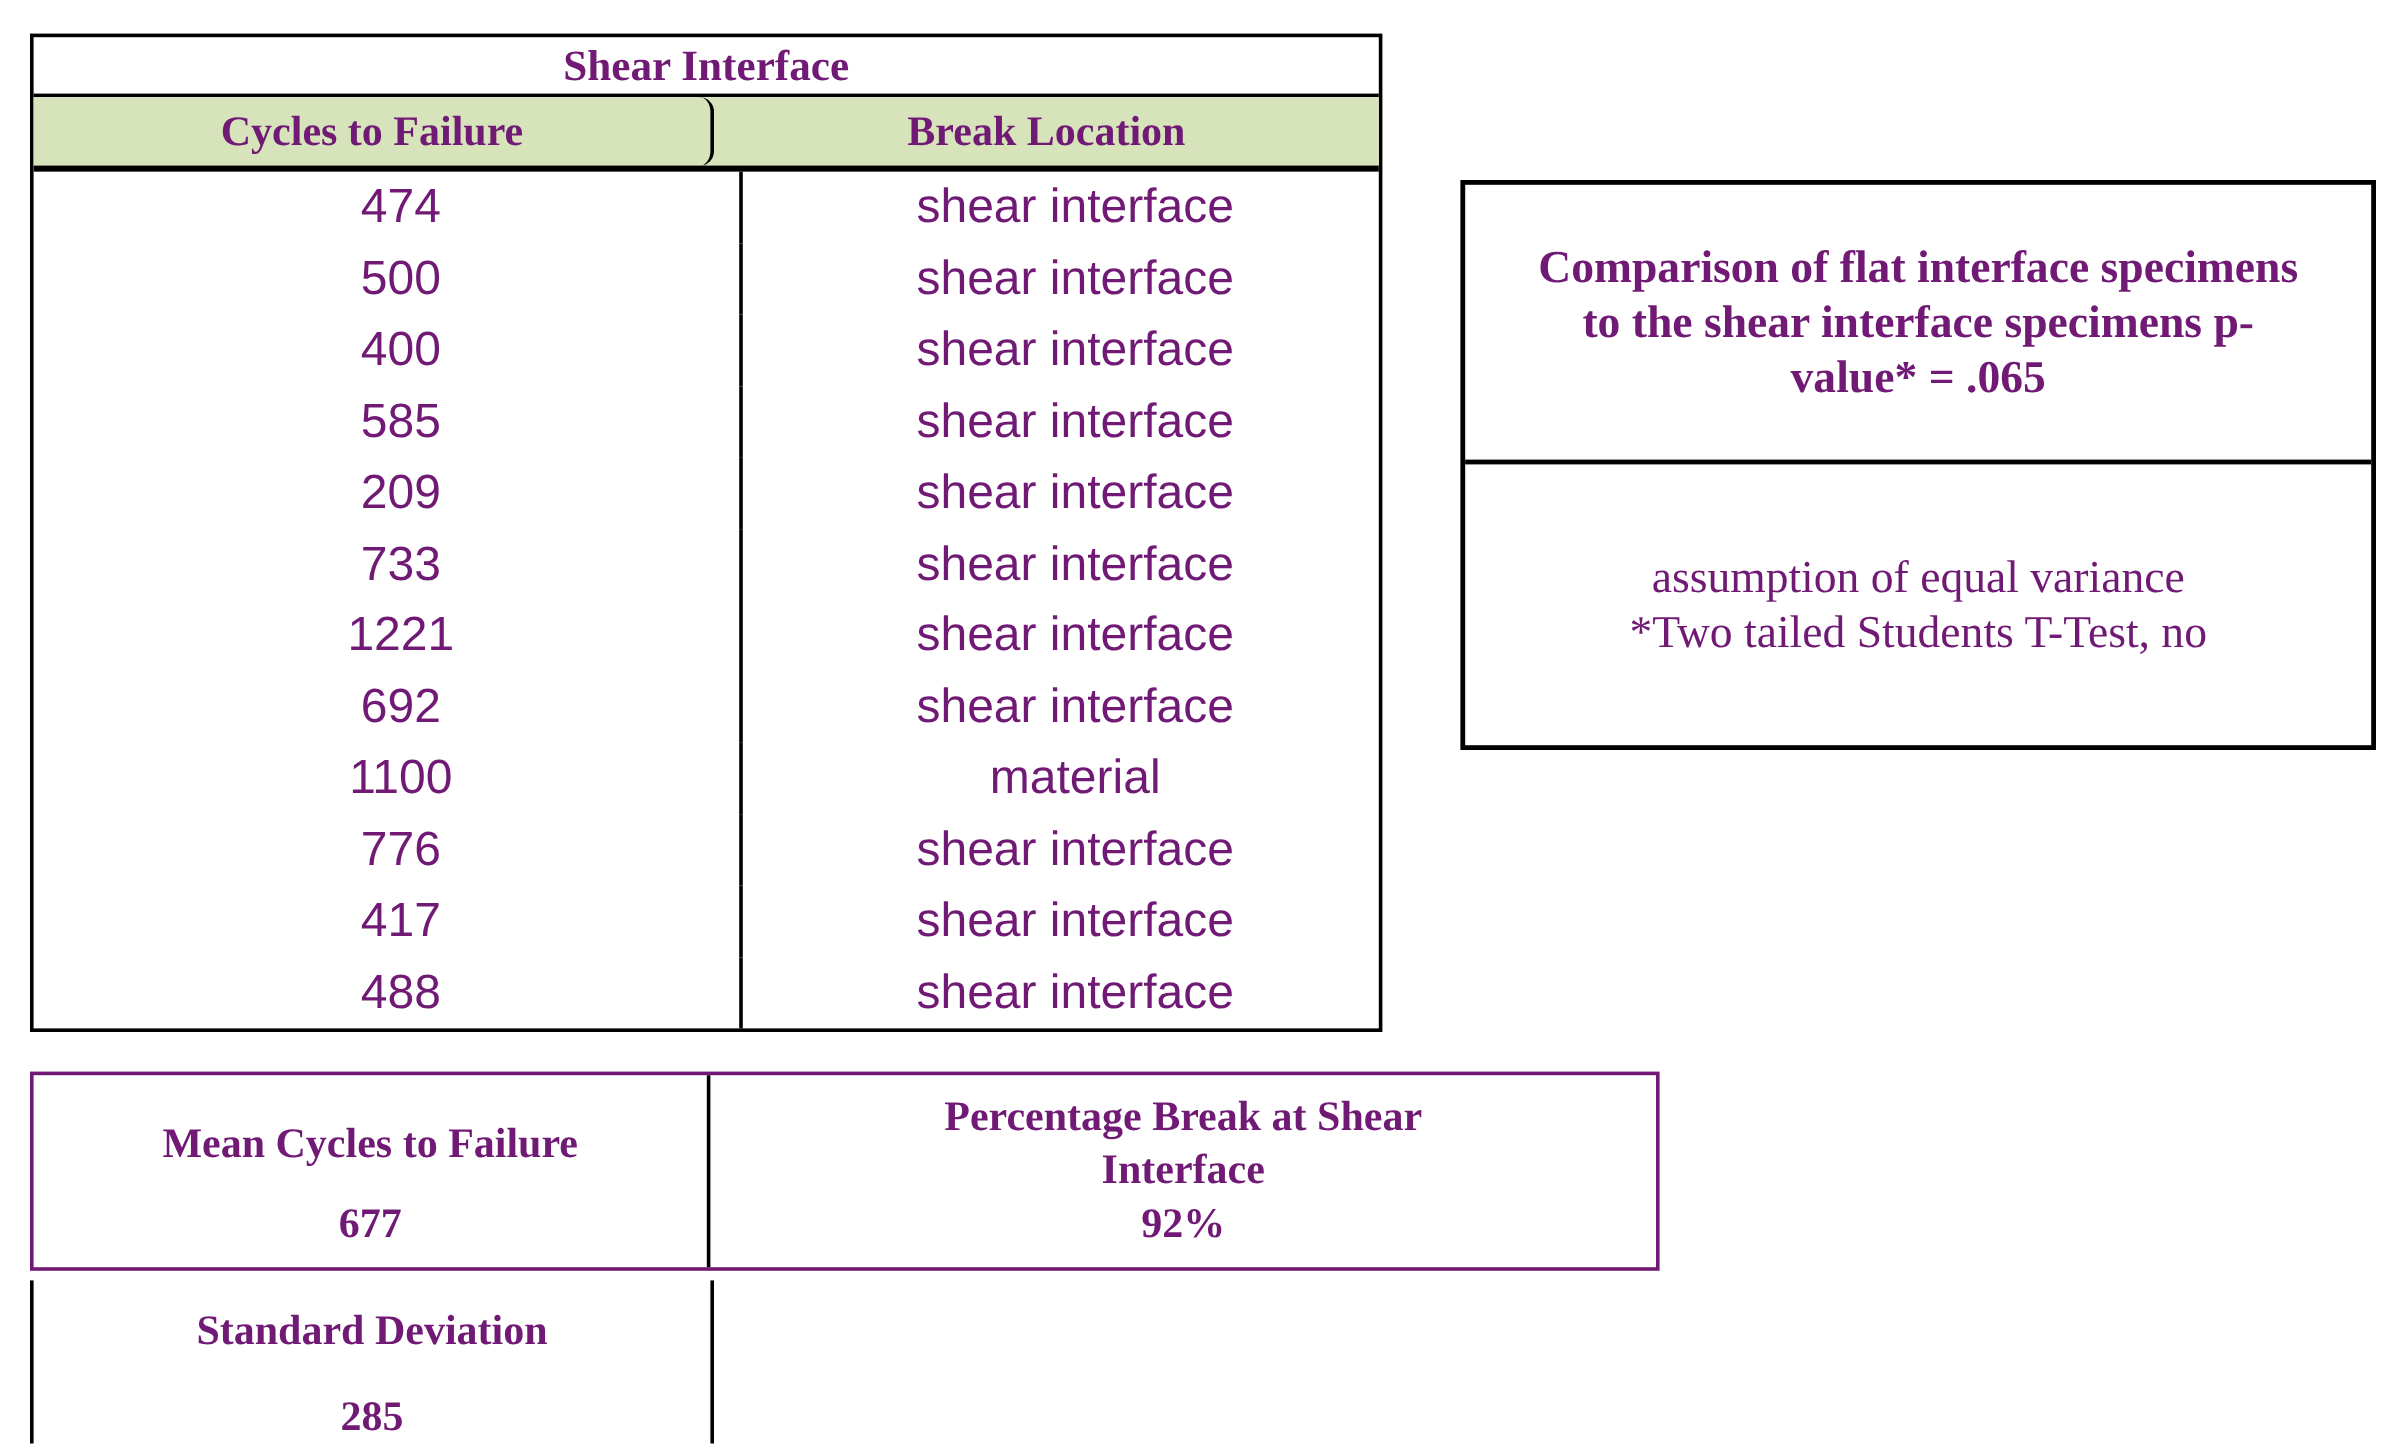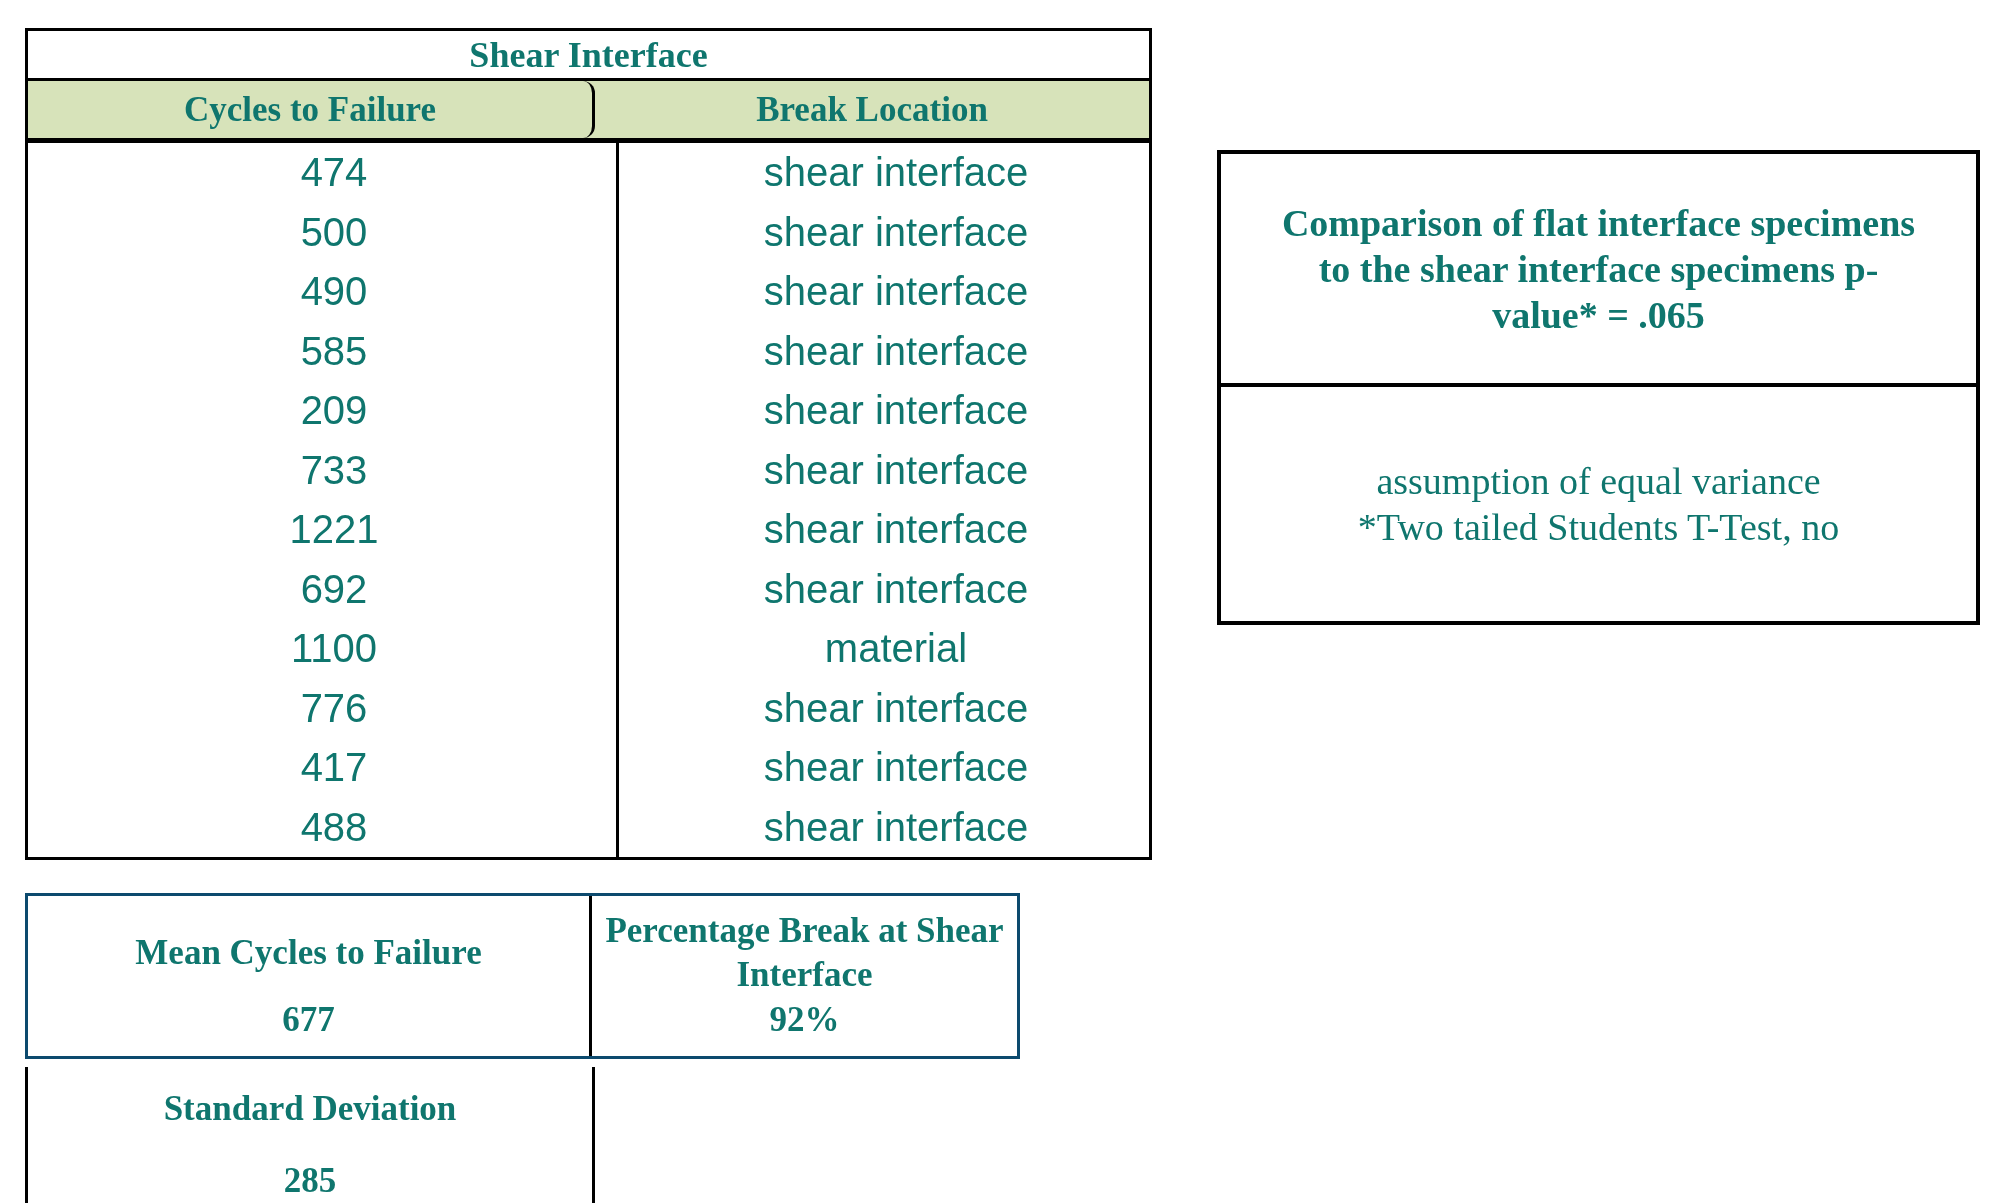--- a/index.html
+++ b/index.html
@@ -4,21 +4,21 @@
 <style>
   html, body { margin: 0; padding: 0; }
   body { background: #ffffff; }
   .canvas {
     position: relative;
     width: 1991px;
     height: 1203px;
     overflow: hidden;
     background: #ffffff;
     font-family: "Liberation Serif", serif;
-    color: #0f766e;
+    color: #701a75;
   }
 
   
   .main-table {
     position: absolute;
     left: 25px; top: 28px;
     width: 1127px;
     box-sizing: border-box;
     border: 3px solid #000;
     background: #fff;
@@ -49,23 +49,23 @@
     display: flex; align-items: center; justify-content: center;
     font-family: "Liberation Sans", sans-serif;
     font-size: 40px;
     padding-left: 24px;
   }
 
   
   .summary-box1 {
     position: absolute;
     left: 25px; top: 893px;
-    width: 995px;
-    box-sizing: border-box;
-    border: 3px solid #0c4a6e;
+    width: 1358px;
+    box-sizing: border-box;
+    border: 3px solid #701a75;
     display: flex;
   }
   .summary-cell {
     display: flex; flex-direction: column; align-items: center;
     padding: 12px 10px 14px 10px;
     box-sizing: border-box;
   }
   .summary-title-area {
     height: 90px;
     display: flex; flex-direction: column; align-items: center; justify-content: center;
@@ -132,21 +132,21 @@
     <div>
       <div class="data-row">
         <div class="data-cell col-left">474</div>
         <div class="data-cell col-right">shear interface</div>
       </div>
       <div class="data-row">
         <div class="data-cell col-left">500</div>
         <div class="data-cell col-right">shear interface</div>
       </div>
       <div class="data-row">
-        <div class="data-cell col-left">490</div>
+        <div class="data-cell col-left">400</div>
         <div class="data-cell col-right">shear interface</div>
       </div>
       <div class="data-row">
         <div class="data-cell col-left">585</div>
         <div class="data-cell col-right">shear interface</div>
       </div>
       <div class="data-row">
         <div class="data-cell col-left">209</div>
         <div class="data-cell col-right">shear interface</div>
       </div>

